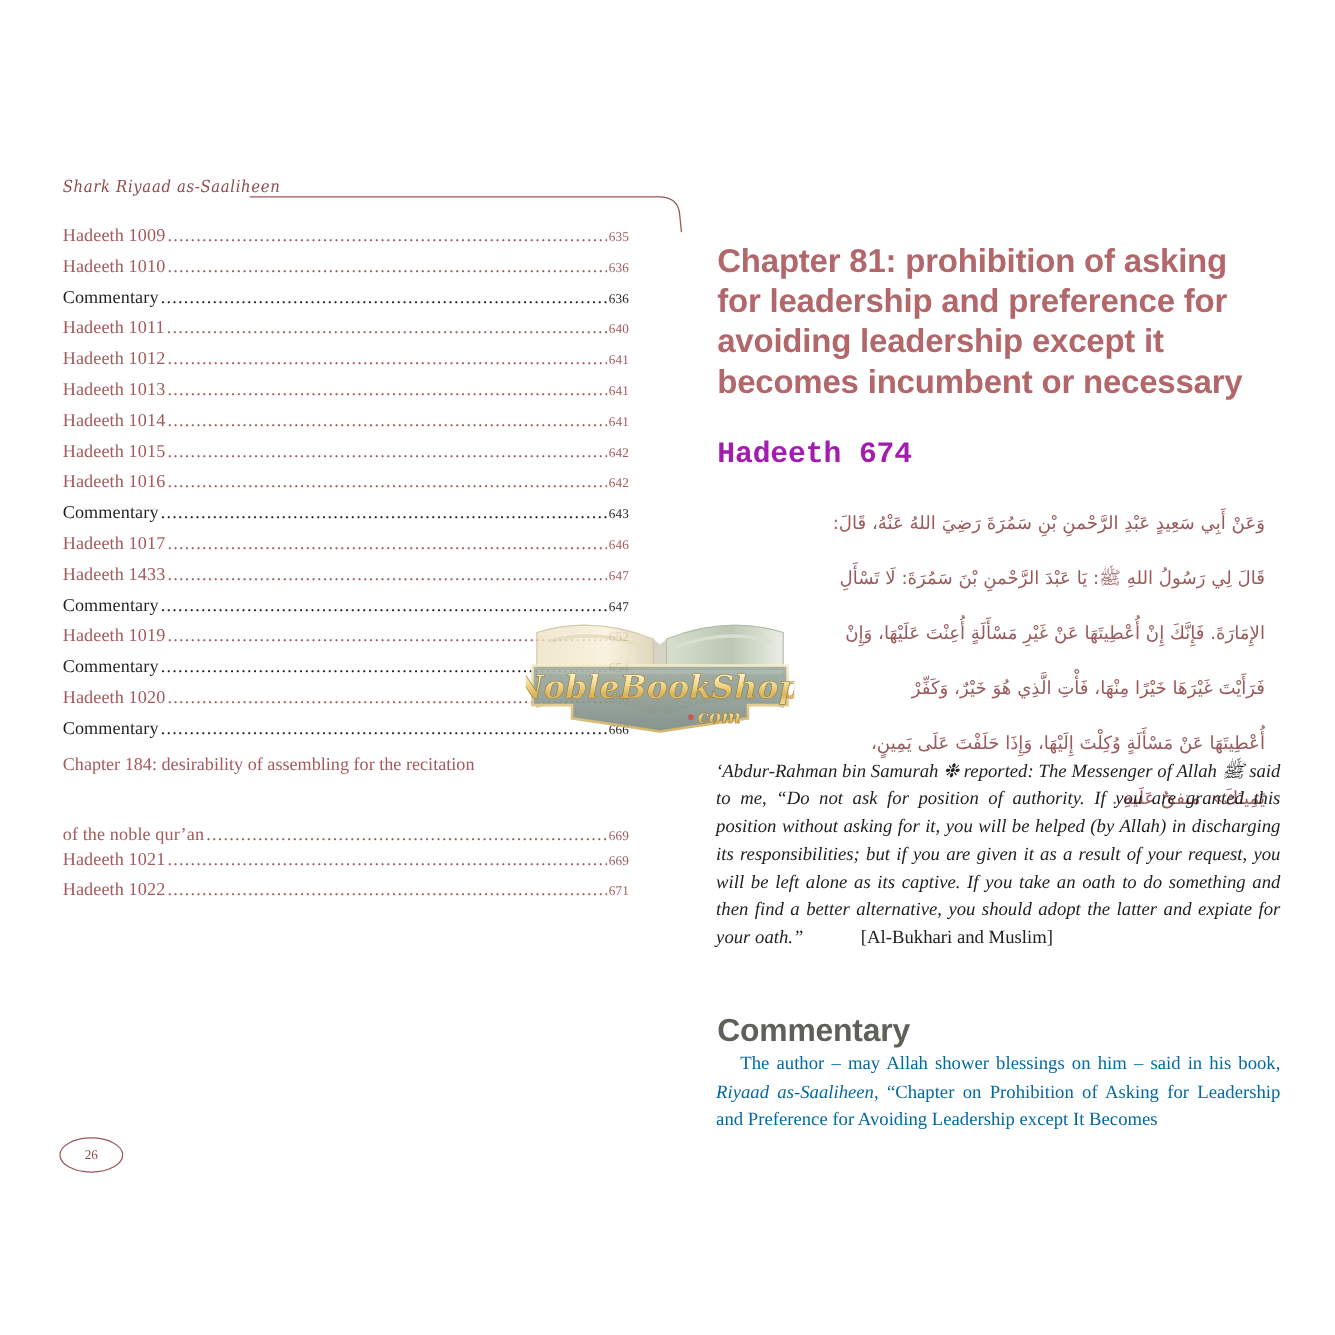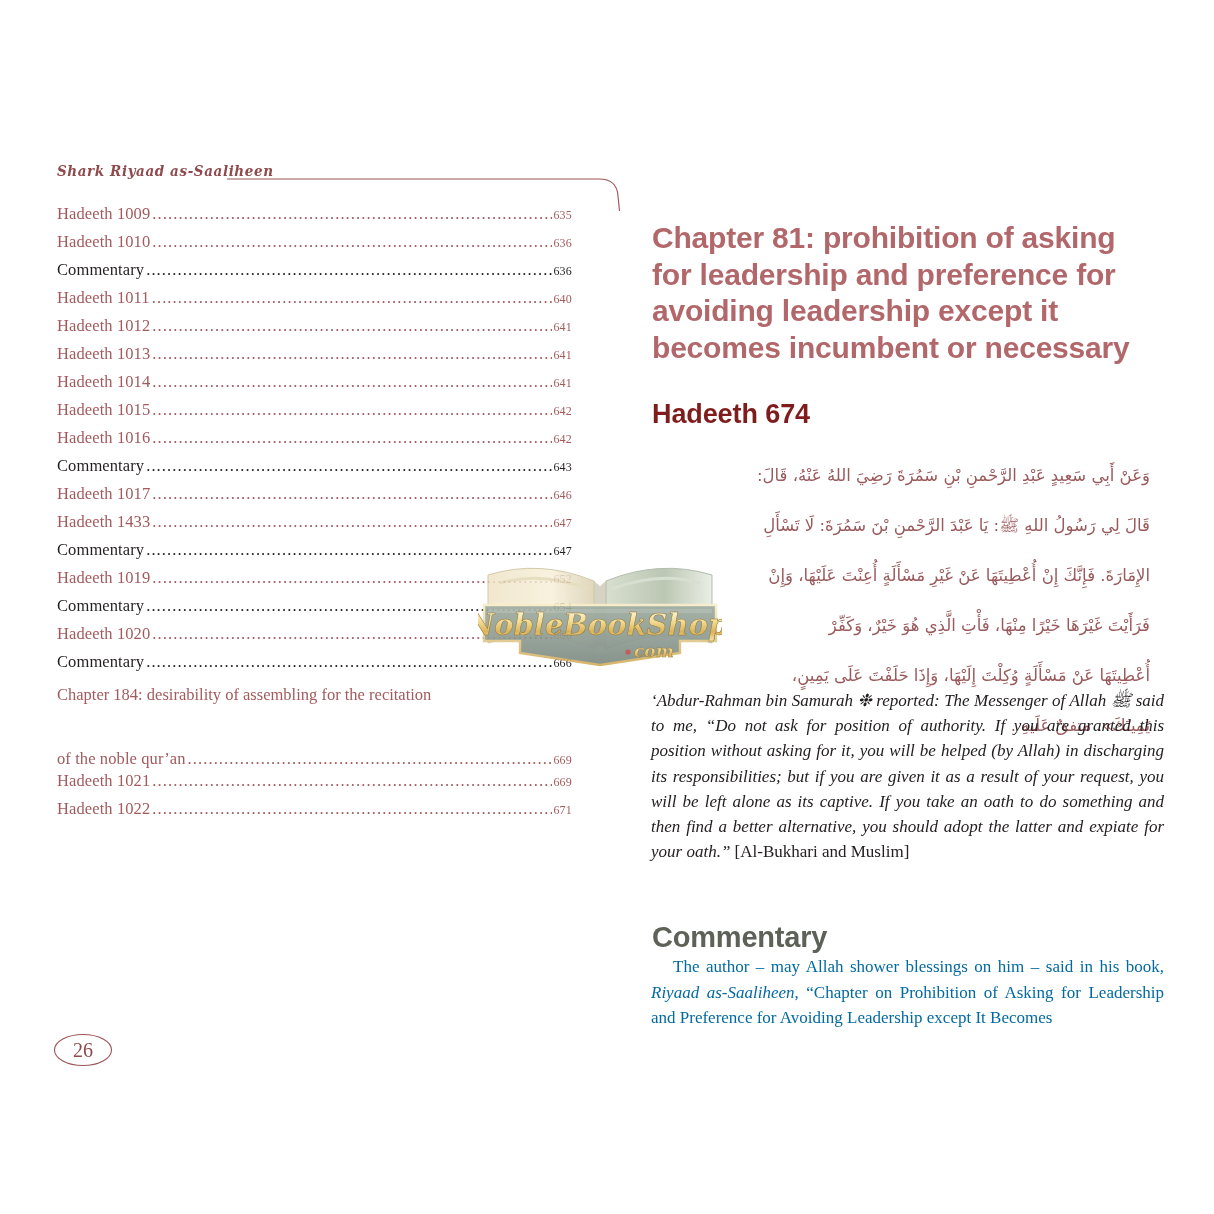--- a/index.html
+++ b/index.html
@@ -6,21 +6,21 @@
   body{
     width:1214px;height:1214px;background:#ffffff;
     font-family:"Liberation Serif",serif;
     overflow:hidden;position:relative;
   }
   .spread{position:absolute;inset:0;}
 
   
   .page-left{position:absolute;left:0;top:0;width:607px;height:1214px;}
 
-  .running-head-row{position:absolute;left:57px;top:158px;width:500px;height:30px;font-weight:bold;}
+  .running-head-row{position:absolute;left:57px;top:158px;width:500px;height:30px;}
   .running-head{
     font-family:"DejaVu Serif",serif;
     font-style:italic;
     font-size:13.5px;
     color:#8e4a4c;
     letter-spacing:.6px;
     white-space:nowrap;
     position:absolute;left:0;top:4px;
     transform:scale(1,1.12);
     transform-origin:left center;
@@ -64,38 +64,38 @@
   .toc-chapter .ln2{display:flex;align-items:baseline;margin-top:39px;}
 
   
   .folio{
     position:absolute;left:53px;top:1031px;
     width:60px;height:38px;
   }
   .folio-num{
     position:absolute;inset:0;
     display:flex;align-items:center;justify-content:center;
-    font-size:20px;color:#8e4a4c;
+    font-size:12px;color:#8e4a4c;
     font-family:"Liberation Serif",serif;
   }
 
   
   .page-right{position:absolute;left:607px;top:4px;width:607px;height:1212px;}
 
   .chapter-title{
     position:absolute;left:45px;top:196px;width:510px;
     font-family:"Liberation Sans",sans-serif;
     font-size:30px;line-height:36.5px;
     color:#b2676a;
     letter-spacing:-.2px;
   }
   .hadeeth-no{
     position:absolute;left:45px;top:373px;
-    font-family:Liberation Sans, sans-serif;
-    font-size:27px;color:#7f1d1d;letter-spacing:-.1px;
+    font-family:Liberation Mono, monospace;
+    font-size:27px;color:#a21caf;letter-spacing:-.1px;
   }
 
   .arabic{
     position:absolute;left:44px;top:438px;width:516px;
     direction:rtl;text-align:justify;
     font-family:"DejaVu Sans",sans-serif;
     font-size:16.5px;line-height:33px;
     color:#9a5a5c;
   }
   .arabic p{margin:17px;}
@@ -103,21 +103,21 @@
 
   .translation{
     position:absolute;left:44px;top:684px;width:513px;
     font-family:"Liberation Serif",serif;
     font-style:italic;
     font-size:17px;line-height:25.2px;
     color:#242021;
     text-align:justify;
     text-justify:inter-word;
   }
-  .translation .src{font-style:normal;}
+  .translation .src{font-style:normal;margin-left:48px;}
 
   .commentary-head{
     position:absolute;left:45px;top:893px;
     font-family:"Liberation Sans",sans-serif;
     font-size:29px;color:#5d6158;letter-spacing:-.2px;
   }
   .commentary-body{
     position:absolute;left:44px;top:950px;width:513px;
     font-family:"Liberation Serif",serif;
     font-size:17px;line-height:25.6px;

